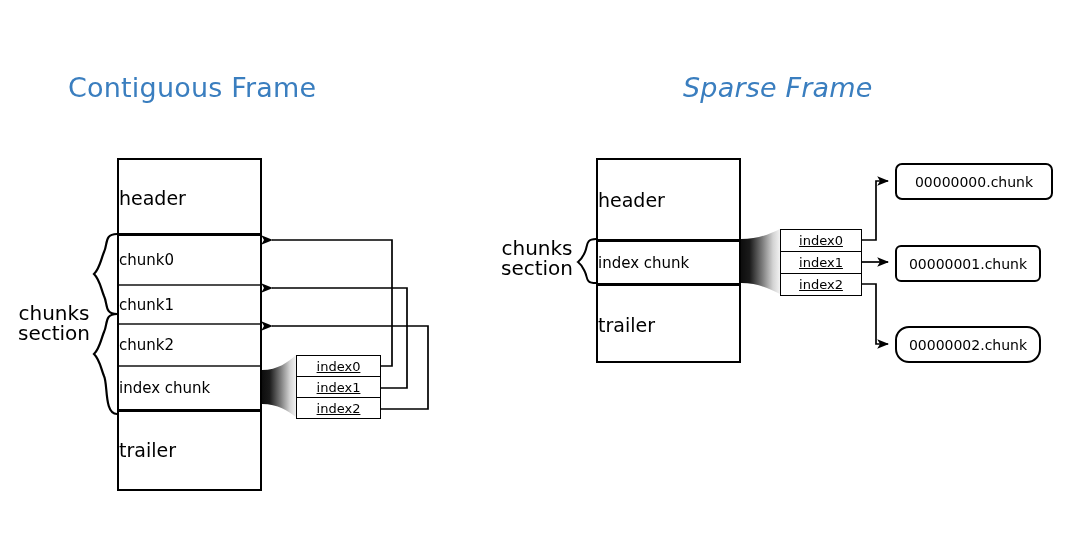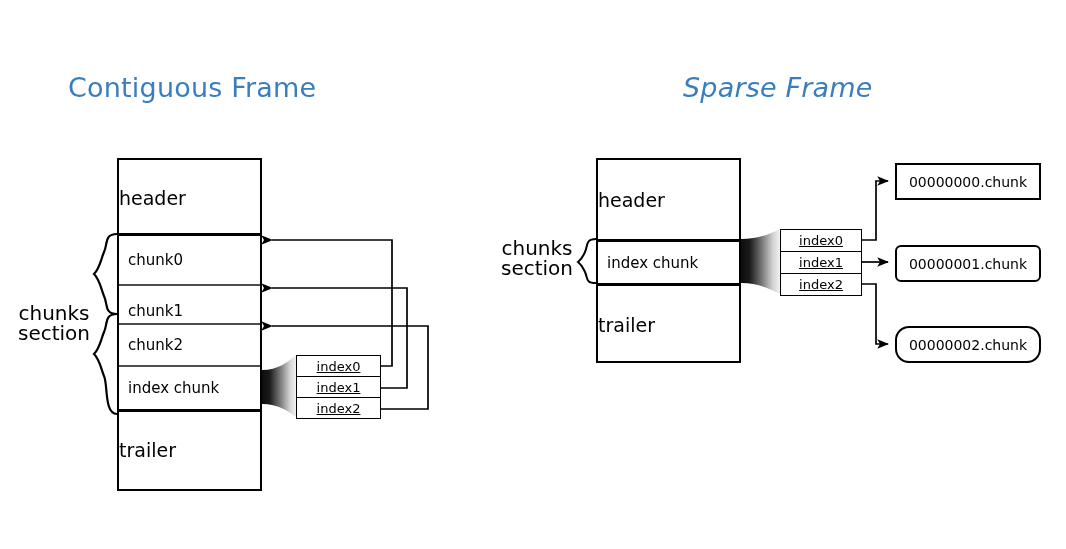--- a/index.html
+++ b/index.html
@@ -57,21 +57,21 @@
   .rowline {
     position: absolute;
     left: 0;
     right: 0;
     height: 2.5px;
     background: #000;
   }
   .rowline.thin { height: 1.6px; background: #4d4d4d; }
 
   .lbl-big { font-size: 19px; }
-  .lbl-mid { font-size: 15px; padding-left: 9px; }
+  .lbl-mid { font-size: 15px; }
 
   
   .index-stack {
     position: absolute;
     box-sizing: border-box;
   }
   .index-cell {
     position: absolute;
     left: 0;
     box-sizing: border-box;
@@ -186,21 +186,21 @@
 <div class="title" id="title-contiguous">Contiguous Frame</div>
 <div class="title" id="title-sparse">Sparse Frame</div>
 
 <div class="frame-box" id="contiguous-frame-box">
   <div class="frame-row lbl-big" style="top:0px;height:75px;">header</div>
   <div class="rowline" style="top:73px;"></div>
 
   <div class="frame-row lbl-mid" style="top:76px;height:48px;">chunk0</div>
   <div class="rowline thin" style="top:124px;"></div>
 
-  <div class="frame-row lbl-mid" style="top:126px;height:37px;margin-top:6px;">chunk1</div>
+  <div class="frame-row lbl-mid" style="top:126px;height:37px;">chunk1</div>
   <div class="rowline thin" style="top:163px;"></div>
 
   <div class="frame-row lbl-mid" style="top:165px;height:40px;">chunk2</div>
   <div class="rowline thin" style="top:205px;"></div>
 
   <div class="frame-row lbl-mid" style="top:207px;height:42px;">index chunk</div>
   <div class="rowline" style="top:249px;"></div>
 
   <div class="frame-row lbl-big" style="top:252px;height:76px;">trailer</div>
 </div>
@@ -230,15 +230,15 @@
   <div>chunks</div>
   <div>section</div>
 </div>
 
 <div class="index-stack" id="sparse-index-stack" style="left:780px; top:229px; width:82px; height:66px;">
   <div class="index-cell" style="top:0px;height:23px;width:82px;">index0</div>
   <div class="index-cell" style="top:22px;height:23px;width:82px;">index1</div>
   <div class="index-cell" style="top:44px;height:23px;width:82px;">index2</div>
 </div>
 
-<div class="chunk-file" style="left:895px; top:163px; width:146px; height:37px;">00000000.chunk</div>
+<div class="chunk-file" style="left:895px; top:163px; width:158px; height:37px;border-radius:7px;">00000000.chunk</div>
 <div class="chunk-file" style="left:895px; top:245px; width:146px; height:37px;border-radius:6px;">00000001.chunk</div>
 <div class="chunk-file" style="left:895px; top:326px; width:146px; height:37px;border-radius:14px;">00000002.chunk</div>
 
 </body></html>

